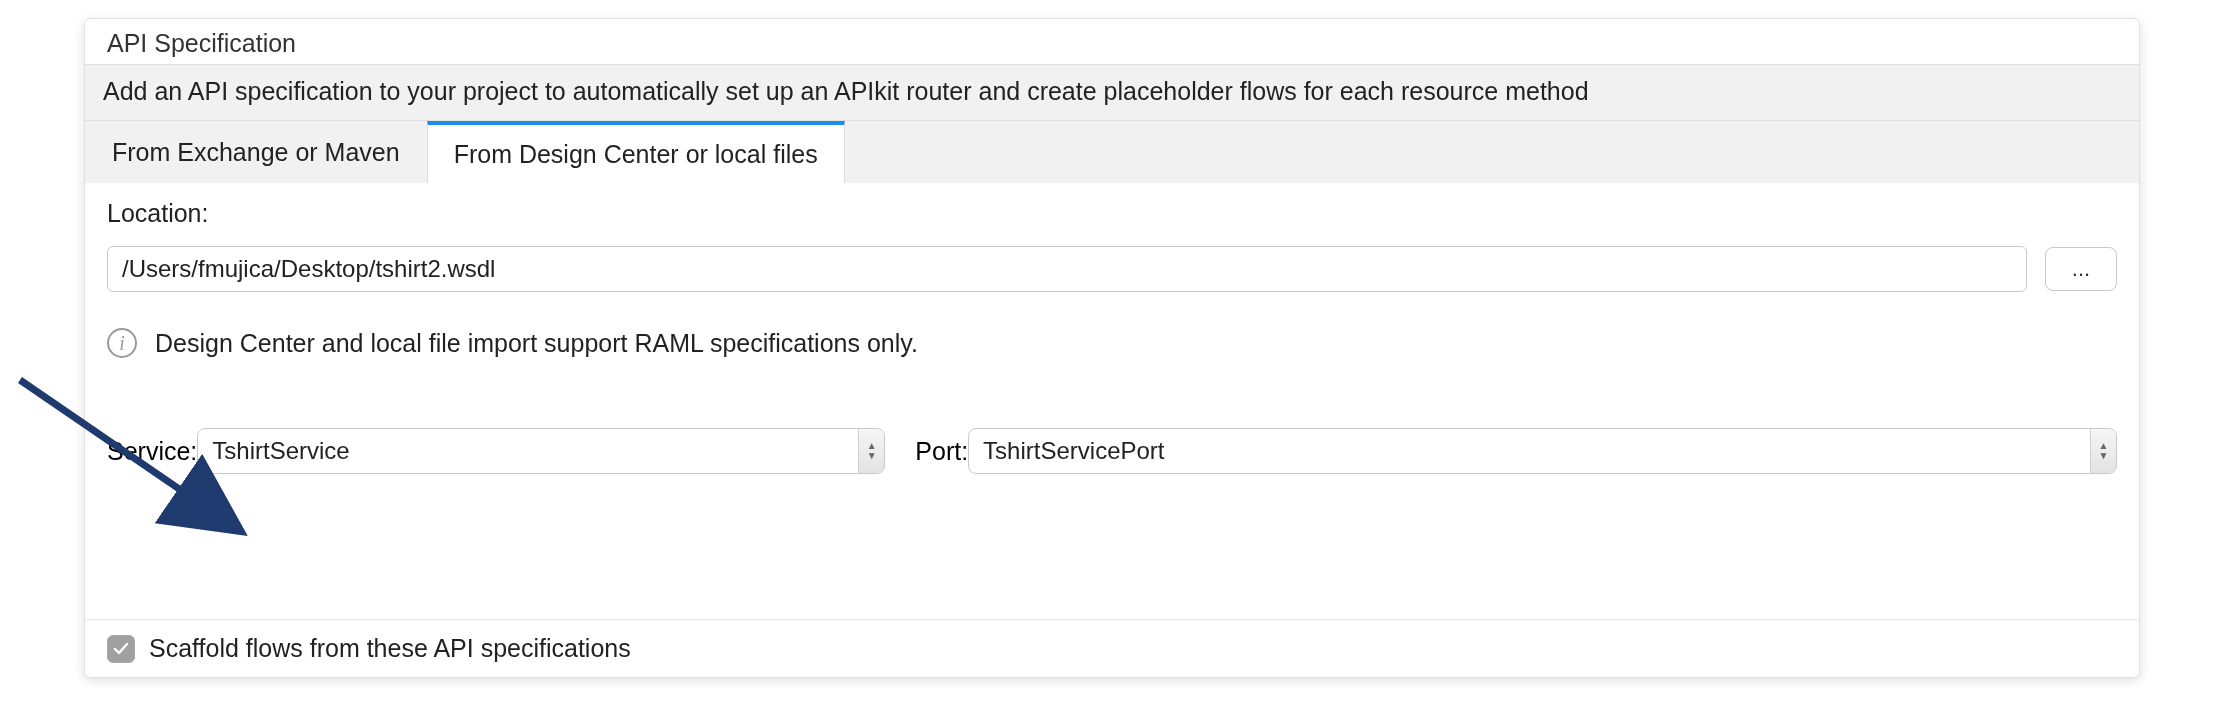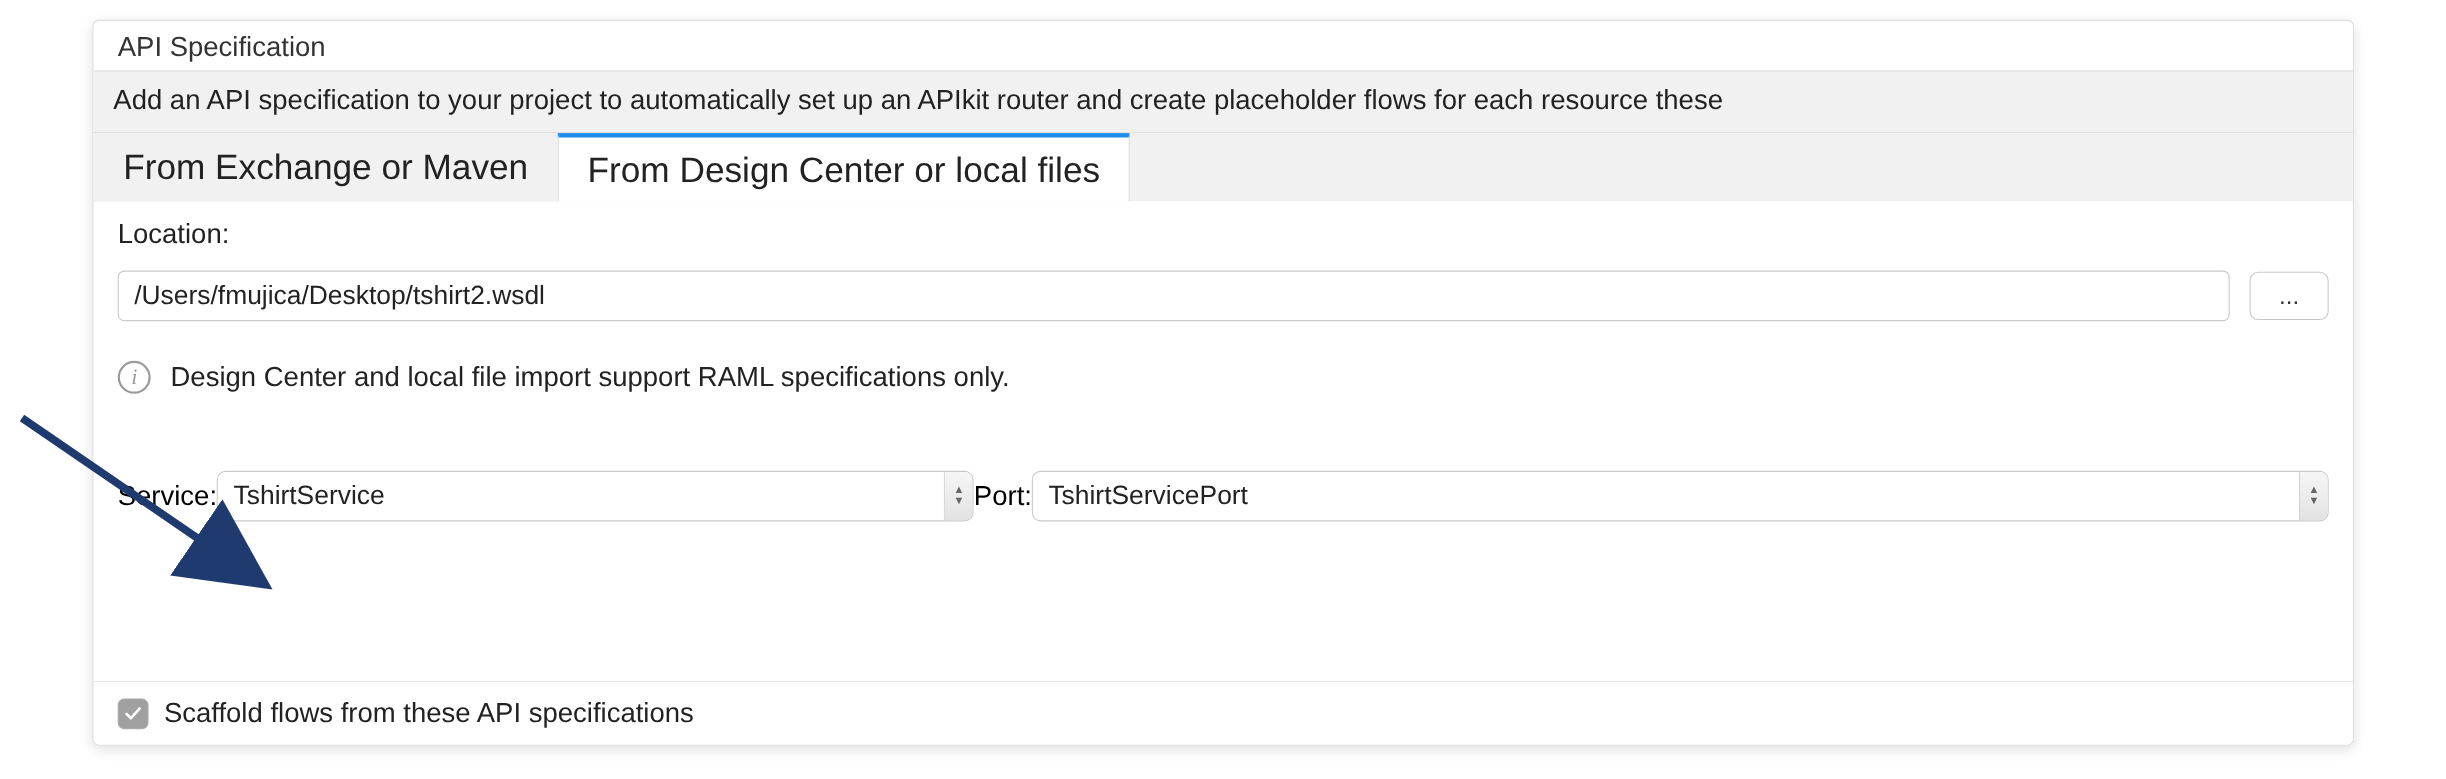--- a/index.html
+++ b/index.html
@@ -34,21 +34,21 @@
   .tabs {
     display: flex;
     align-items: stretch;
     background: #f1f1f1;
     height: 62px;
   }
   .tab {
     padding: 0 26px;
     display: flex;
     align-items: center;
-    font-size: 32px;
+    font-size: 25px;
     color: #222;
     border: 1px solid transparent;
     border-bottom: none;
     cursor: pointer;
     background: #f1f1f1;
   }
   .tab.active {
     background: #fff;
     border-top: 4px solid #1f8ded;
     border-left: 1px solid #ddd;
@@ -182,21 +182,21 @@
     height: 190px;
     pointer-events: none;
   }
 </style>
 </head>
 <body>
 
 <div class="panel">
 
   <div class="section-title">API Specification</div>
-  <div class="section-desc">Add an API specification to your project to automatically set up an APIkit router and create placeholder flows for each resource these</div>
+  <div class="section-desc">Add an API specification to your project to automatically set up an APIkit router and create placeholder flows for each resource method</div>
 
   <div class="tabs">
     <div class="tab">From Exchange or Maven</div>
     <div class="tab active">From Design Center or local files</div>
   </div>
 
   <div class="tab-body">
     <div class="field-label">Location:</div>
     <div class="loc-row">
       <input class="loc-input" type="text" value="/Users/fmujica/Desktop/tshirt2.wsdl" style="">
@@ -207,21 +207,21 @@
       <div class="info-icon">i</div>
       <span>Design Center and local file import support RAML specifications only.</span>
     </div>
 
     <div class="select-row">
       <span>Service:</span>
       <div class="select-wrap">
         <input class="select" style="width: 688px;" type="text" readonly="" value="TshirtService">
         <div class="stepper">▲<br>▼</div>
       </div>
-      <span style="">Port:</span>
+      <span style="margin-left:30px">Port:</span>
       <div class="select-wrap" style="flex:1;">
         <input class="select" style="width: 100%;" type="text" readonly="" value="TshirtServicePort">
         <div class="stepper">▲<br>▼</div>
       </div>
     </div>
   </div>
 
   <div class="footer">
     <div class="checkbox">
       <svg width="16" height="16" viewBox="0 0 16 16">

